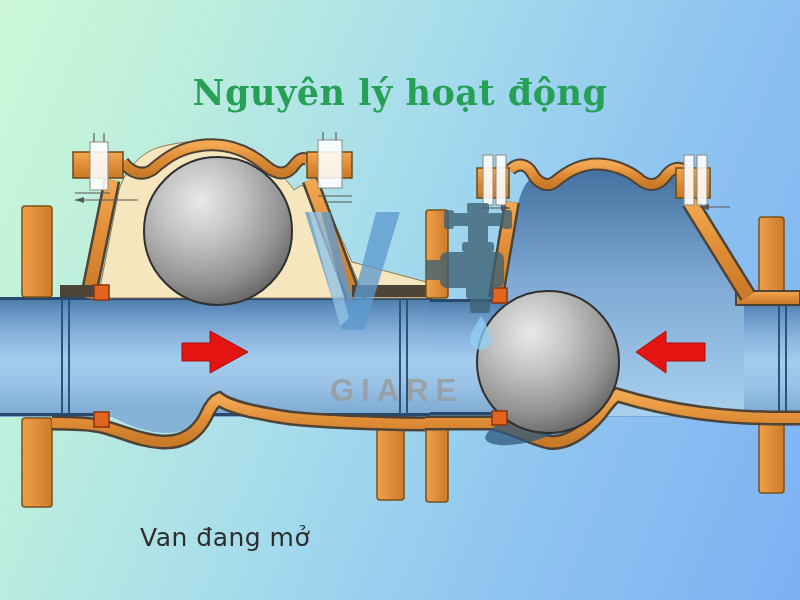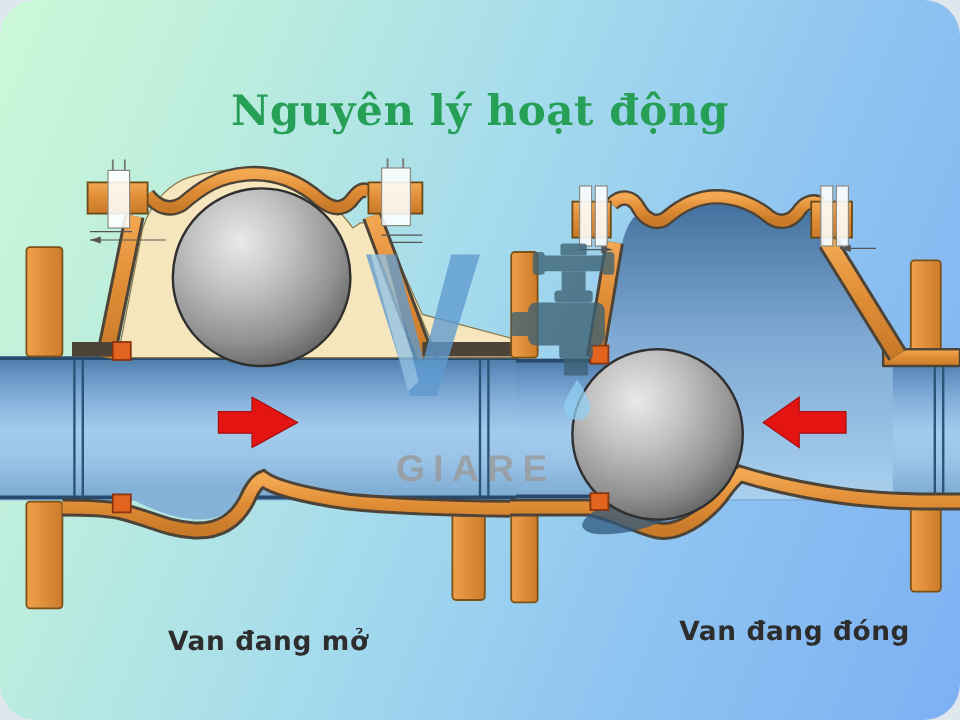--- a/index.html
+++ b/index.html
@@ -1,30 +1,29 @@
 <!DOCTYPE html>
 <html><head>
 <meta charset="utf-8">
 <style>
   html,body{margin:0;padding:0;background:#dfe7ee;}
   .stage{
     position:relative;width:800px;height:600px;overflow:hidden;
     background:linear-gradient(112deg,#ccf8d8 0%,#bdeedd 20%,#a6dcec 45%,#8fc5f0 70%,#7db0f4 100%);
     font-family:"DejaVu Sans",sans-serif;
-    border-radius:30px;
   }
   .diagram-svg{position:absolute;left:0;top:0;width:800px;height:600px;}
   .title{
     position:absolute;top:72px;left:0;width:100%;text-align:center;
     font-family:"DejaVu Serif",serif;font-weight:bold;font-size:35px;
     color:#27a057;letter-spacing:.5px;
   }
   .state-label{
-    position:absolute;font-family:"DejaVu Sans",sans-serif;font-weight:bold;
-    font-size:22px;color:#2d2d2d;letter-spacing:.5px;
+    position:absolute;font-family:"DejaVu Sans",sans-serif;font-weight:normal;
+    font-size:25px;color:#2d2d2d;letter-spacing:.5px;
   }
   .state-label.left{left:140px;top:523px;}
   .state-label.right{left:566px;top:514px;}
   .wm-line1{
     position:absolute;left:322px;top:341px;font-size:15px;font-weight:bold;
     font-family:"Liberation Sans",sans-serif;color:#6d86a2;letter-spacing:1px;opacity:.92;
   }
   .wm-line2{
     position:absolute;left:330px;top:357px;font-size:31px;font-weight:bold;
     font-family:"Liberation Sans",sans-serif;color:#9a9a9a;letter-spacing:7px;opacity:.8;margin-top:16px;
@@ -193,15 +192,14 @@
         <rect x="466" y="286" width="28" height="13" rx="3"></rect>
         <rect x="470" y="297" width="20" height="16" rx="2"></rect>
       </g>
       <path d="M 481,316 C 474,328 470,334 470,339 A 11,11 0 0 0 492,339 C 492,334 488,328 481,316 Z" fill="#8fd0f2" opacity="0.95"></path>
     </g>
   </svg>
 
   <div class="title">Nguyên lý hoạt động</div>
   <div class="wm-line2">GIARE</div>
   <div class="state-label left">Van đang mở</div>
-  <div class="state-label right">Van đang đóng</div>
 
 </div>
 
 </body></html>

